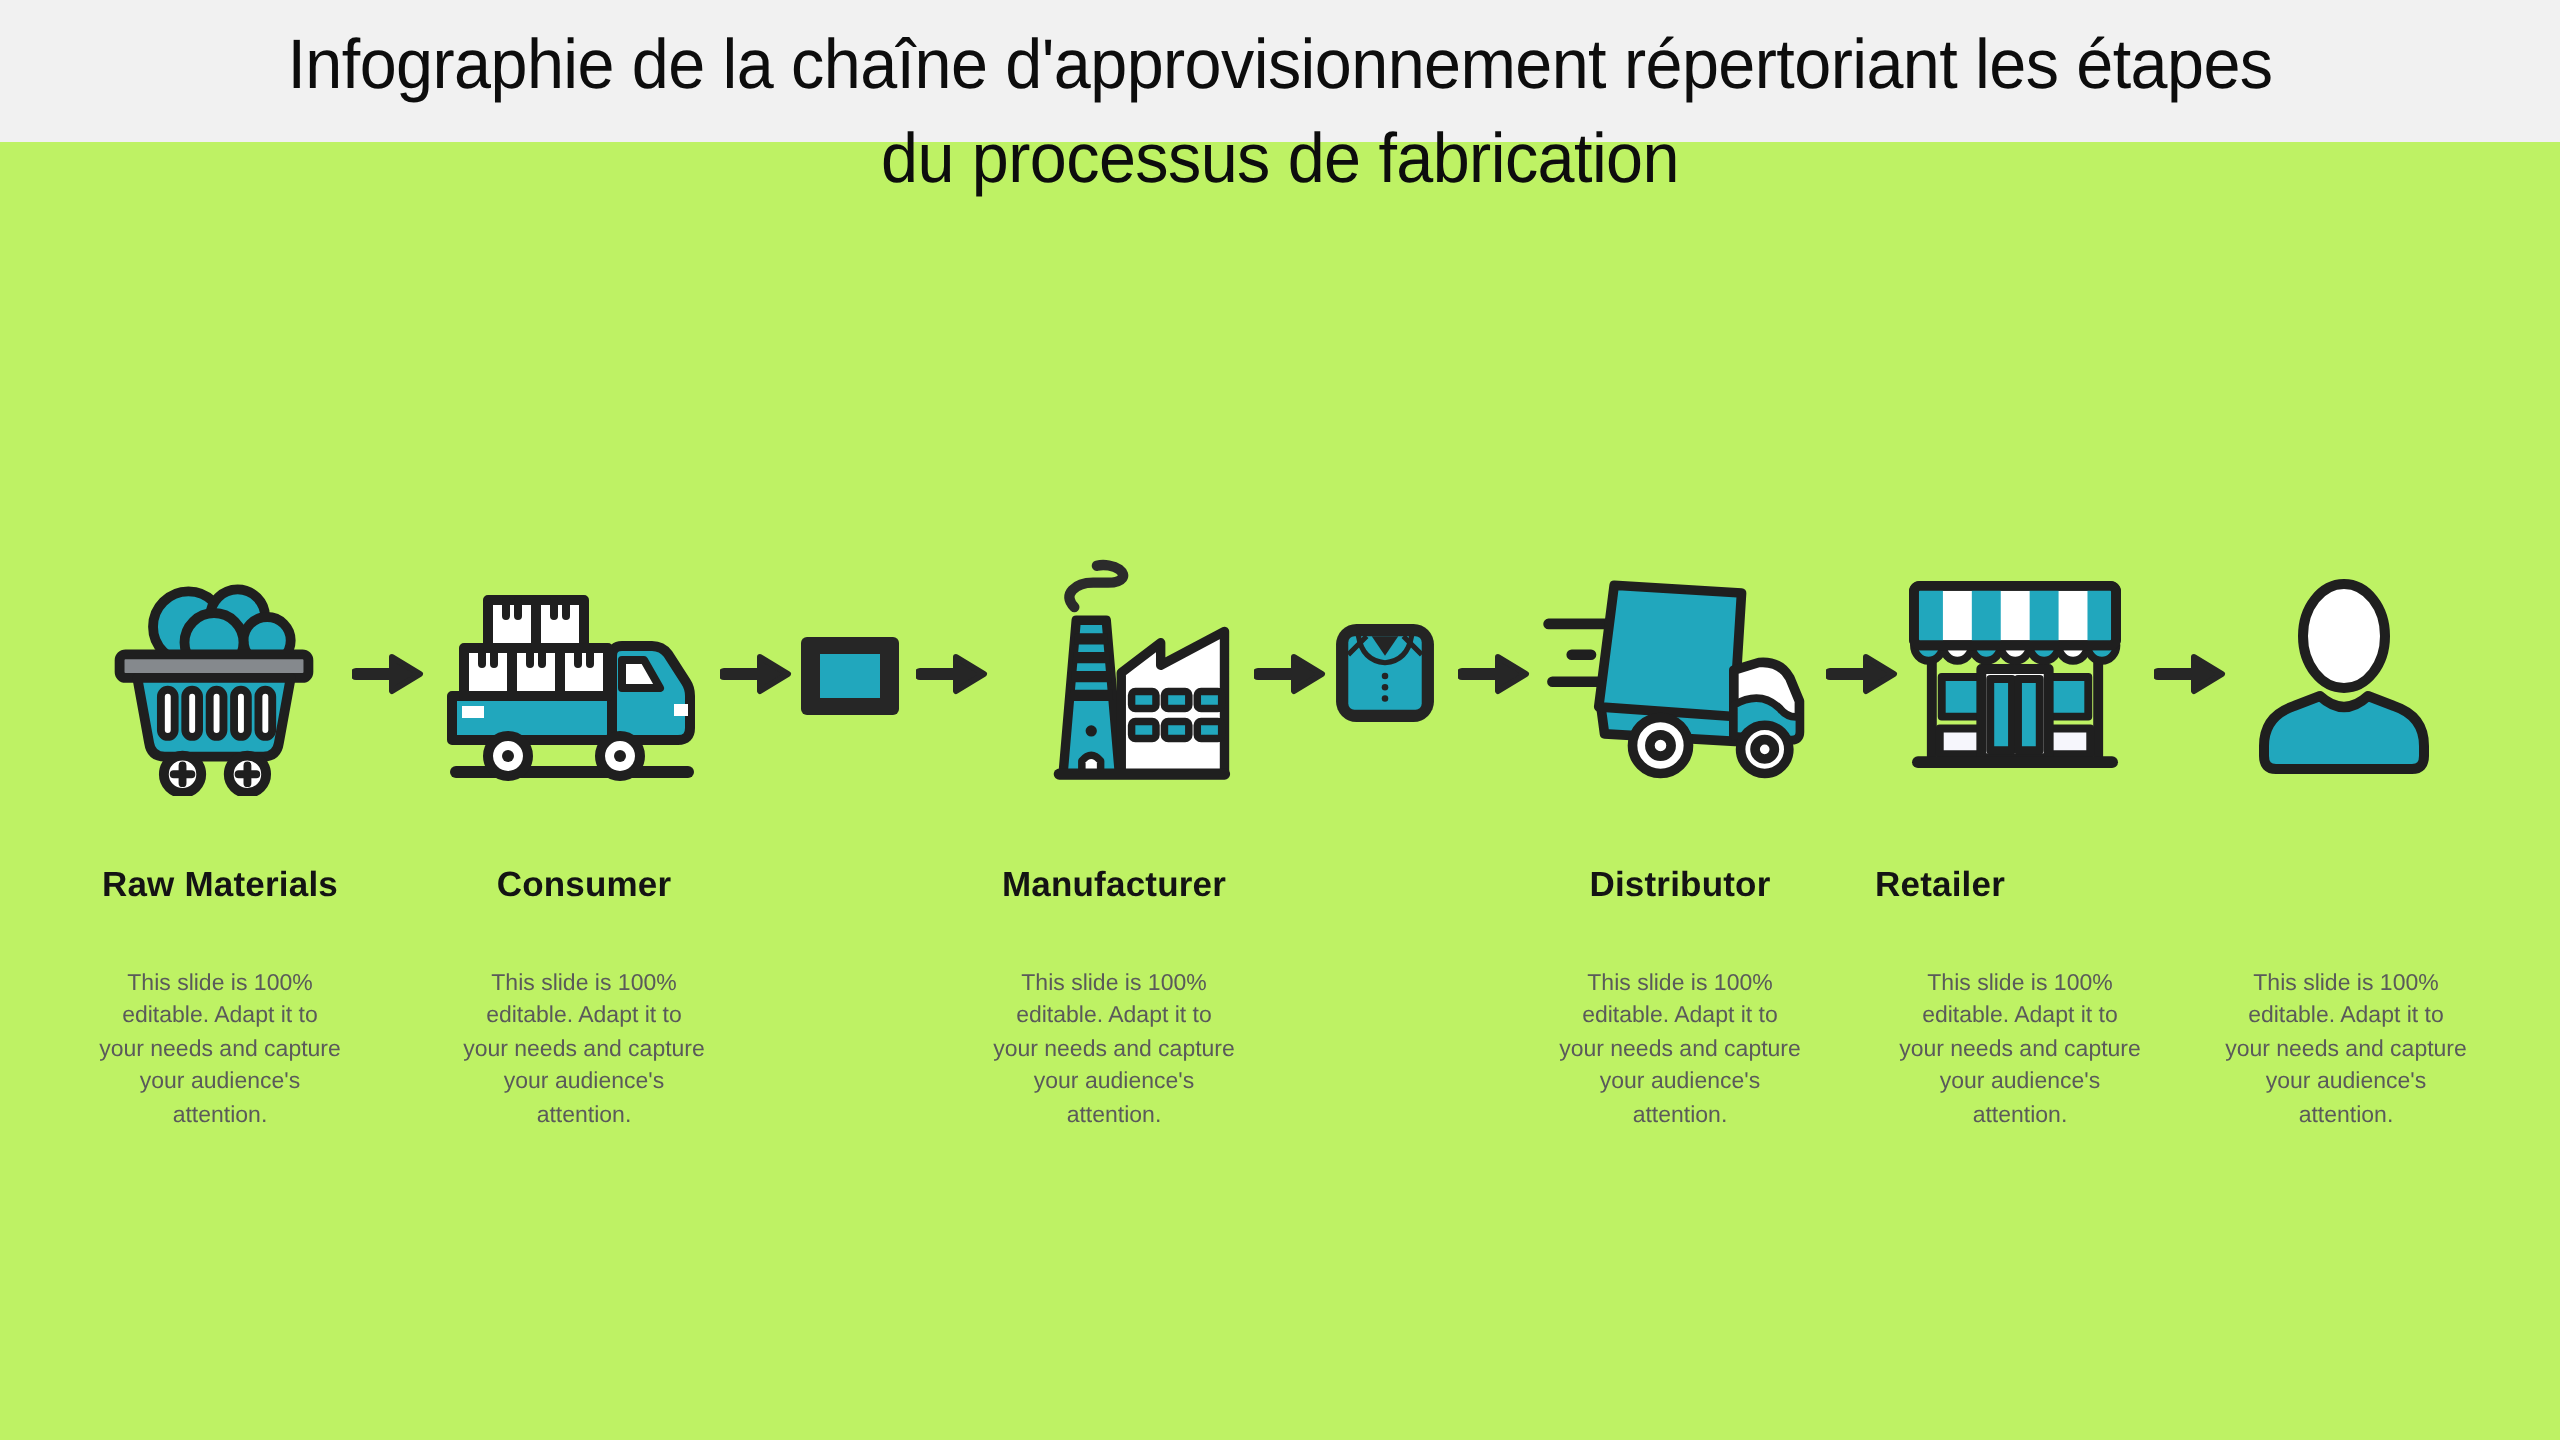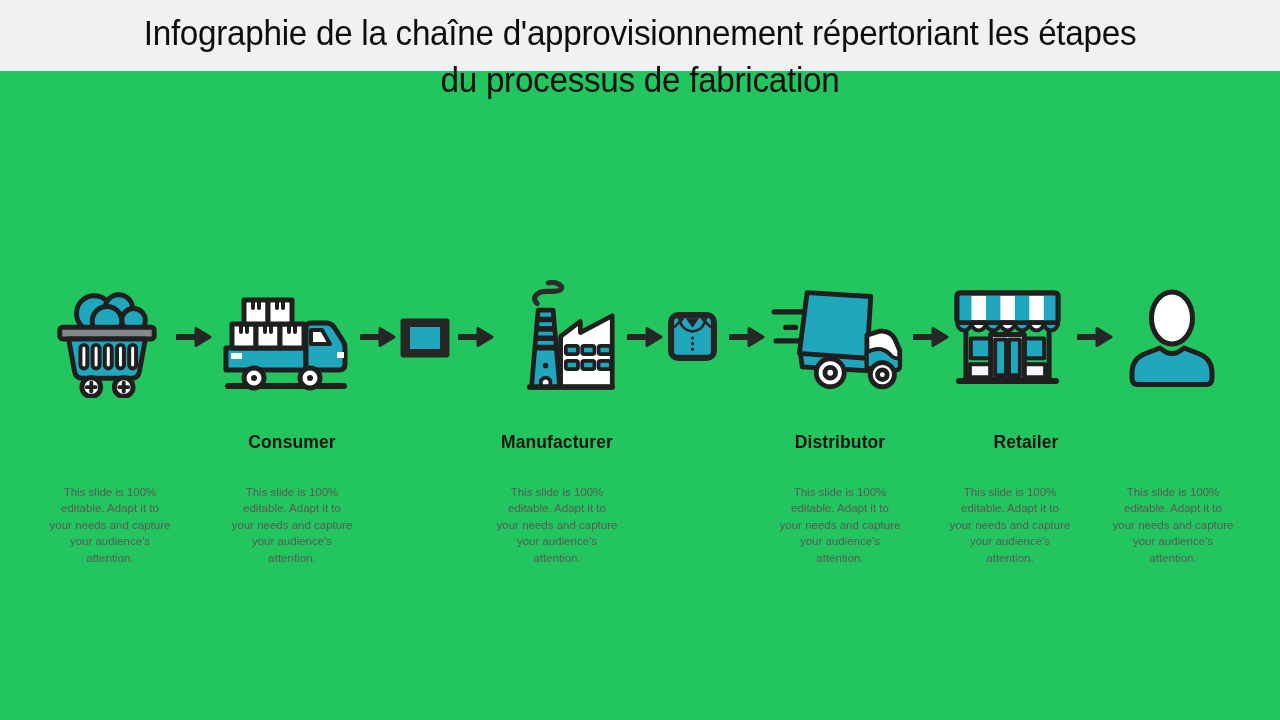--- a/index.html
+++ b/index.html
@@ -1,17 +1,17 @@
 <!DOCTYPE html>
 <html><head>
 <meta charset="utf-8">
 <style>
   html,body{margin:0;padding:0;background:#ffffff;}
   .slide{
-    position:relative;width:1280px;height:720px;background:#22c55e;overflow:hidden;
+    position:relative;width:1280px;height:720px;background:#bef264;overflow:hidden;
     font-family:"Liberation Sans","DejaVu Sans",sans-serif;
   }
   .title-band{position:absolute;left:0;top:0;width:1280px;height:71px;background:#f1f1f1;}
   .title{
     position:absolute;left:0;top:9px;width:1280px;margin:0;text-align:center;
     font-size:35px;line-height:47px;font-weight:400;color:#0d0d0d;
     transform:scaleX(0.95);transform-origin:50% 0;letter-spacing:-0.3px;
   }
   .title div{white-space:nowrap;}
   .icon{position:absolute;}
@@ -244,24 +244,25 @@
       <svg viewBox="0 0 104 98">
         <g stroke="#1f1f1f" stroke-width="5" stroke-linejoin="round" stroke-linecap="round">
           <path d="M18,95.5 Q12,95.5 12,89 V84 Q12,69 27,64 L40,59 Q52,70 64,59 L77,64 Q92,69 92,84 V89 Q92,95.5 86,95.5 Z" fill="#21A7BD"></path>
           <ellipse cx="52" cy="29" rx="20.5" ry="26" fill="#fff"></ellipse>
         </g>
       </svg>
     </div>
 
   </div>
 
+  <div class="stage-label" style="left:20px;">Raw Materials</div>
   <div class="stage-label" style="left:202px;">Consumer</div>
   <div class="stage-label" style="left:750px;">Distributor</div>
   <div class="stage-label" style="left:467px;">Manufacturer</div>
-  <div class="stage-label" style="left:936px;">Retailer</div>
+  <div class="stage-label" style="left:880px;">Retailer</div>
 
   <div class="stage-desc" style="left:49px;">This slide is 100% editable. Adapt it to your needs and capture your audience's attention.</div>
   <div class="stage-desc" style="left:231px;">This slide is 100% editable. Adapt it to your needs and capture your audience's attention.</div>
   <div class="stage-desc" style="left:496px;">This slide is 100% editable. Adapt it to your needs and capture your audience's attention.</div>
   <div class="stage-desc" style="left:779px;">This slide is 100% editable. Adapt it to your needs and capture your audience's attention.</div>
   <div class="stage-desc" style="left:949px;">This slide is 100% editable. Adapt it to your needs and capture your audience's attention.</div>
   <div class="stage-desc" style="left:1112px;">This slide is 100% editable. Adapt it to your needs and capture your audience's attention.</div>
 
 </div>
 

